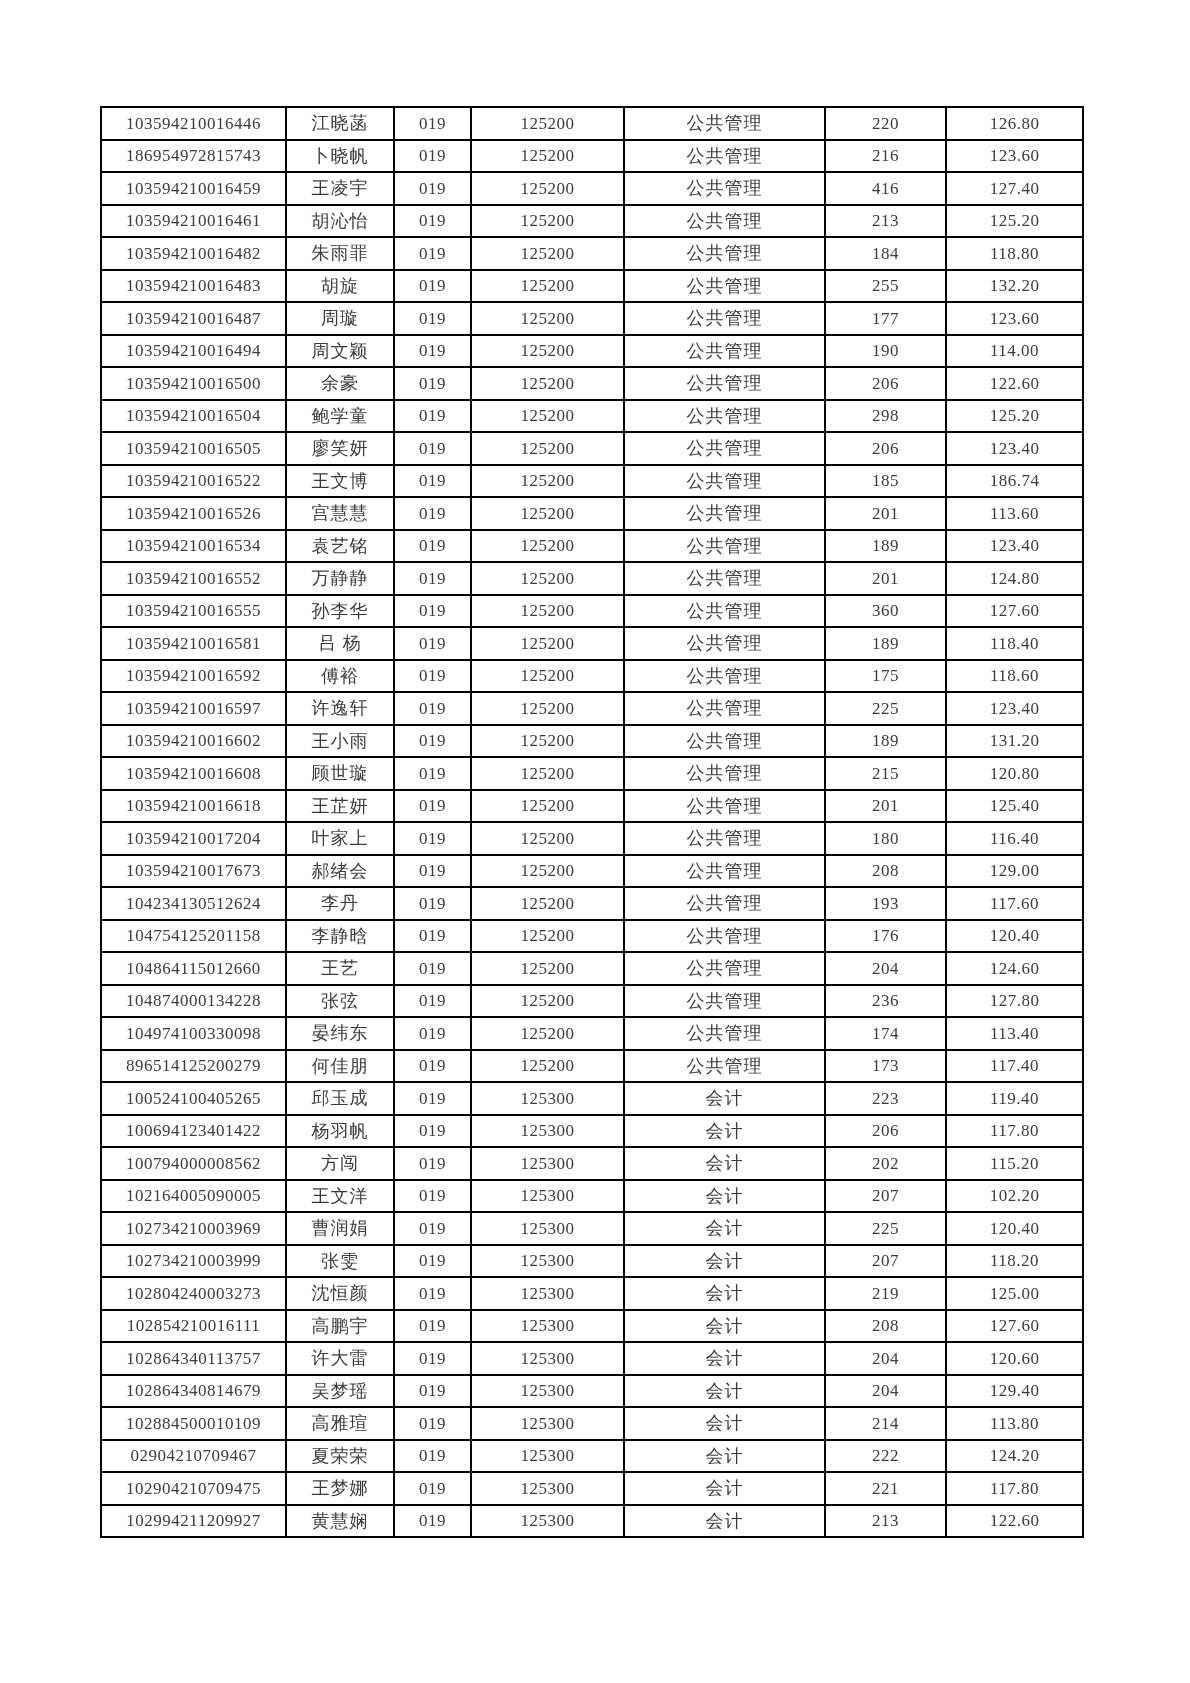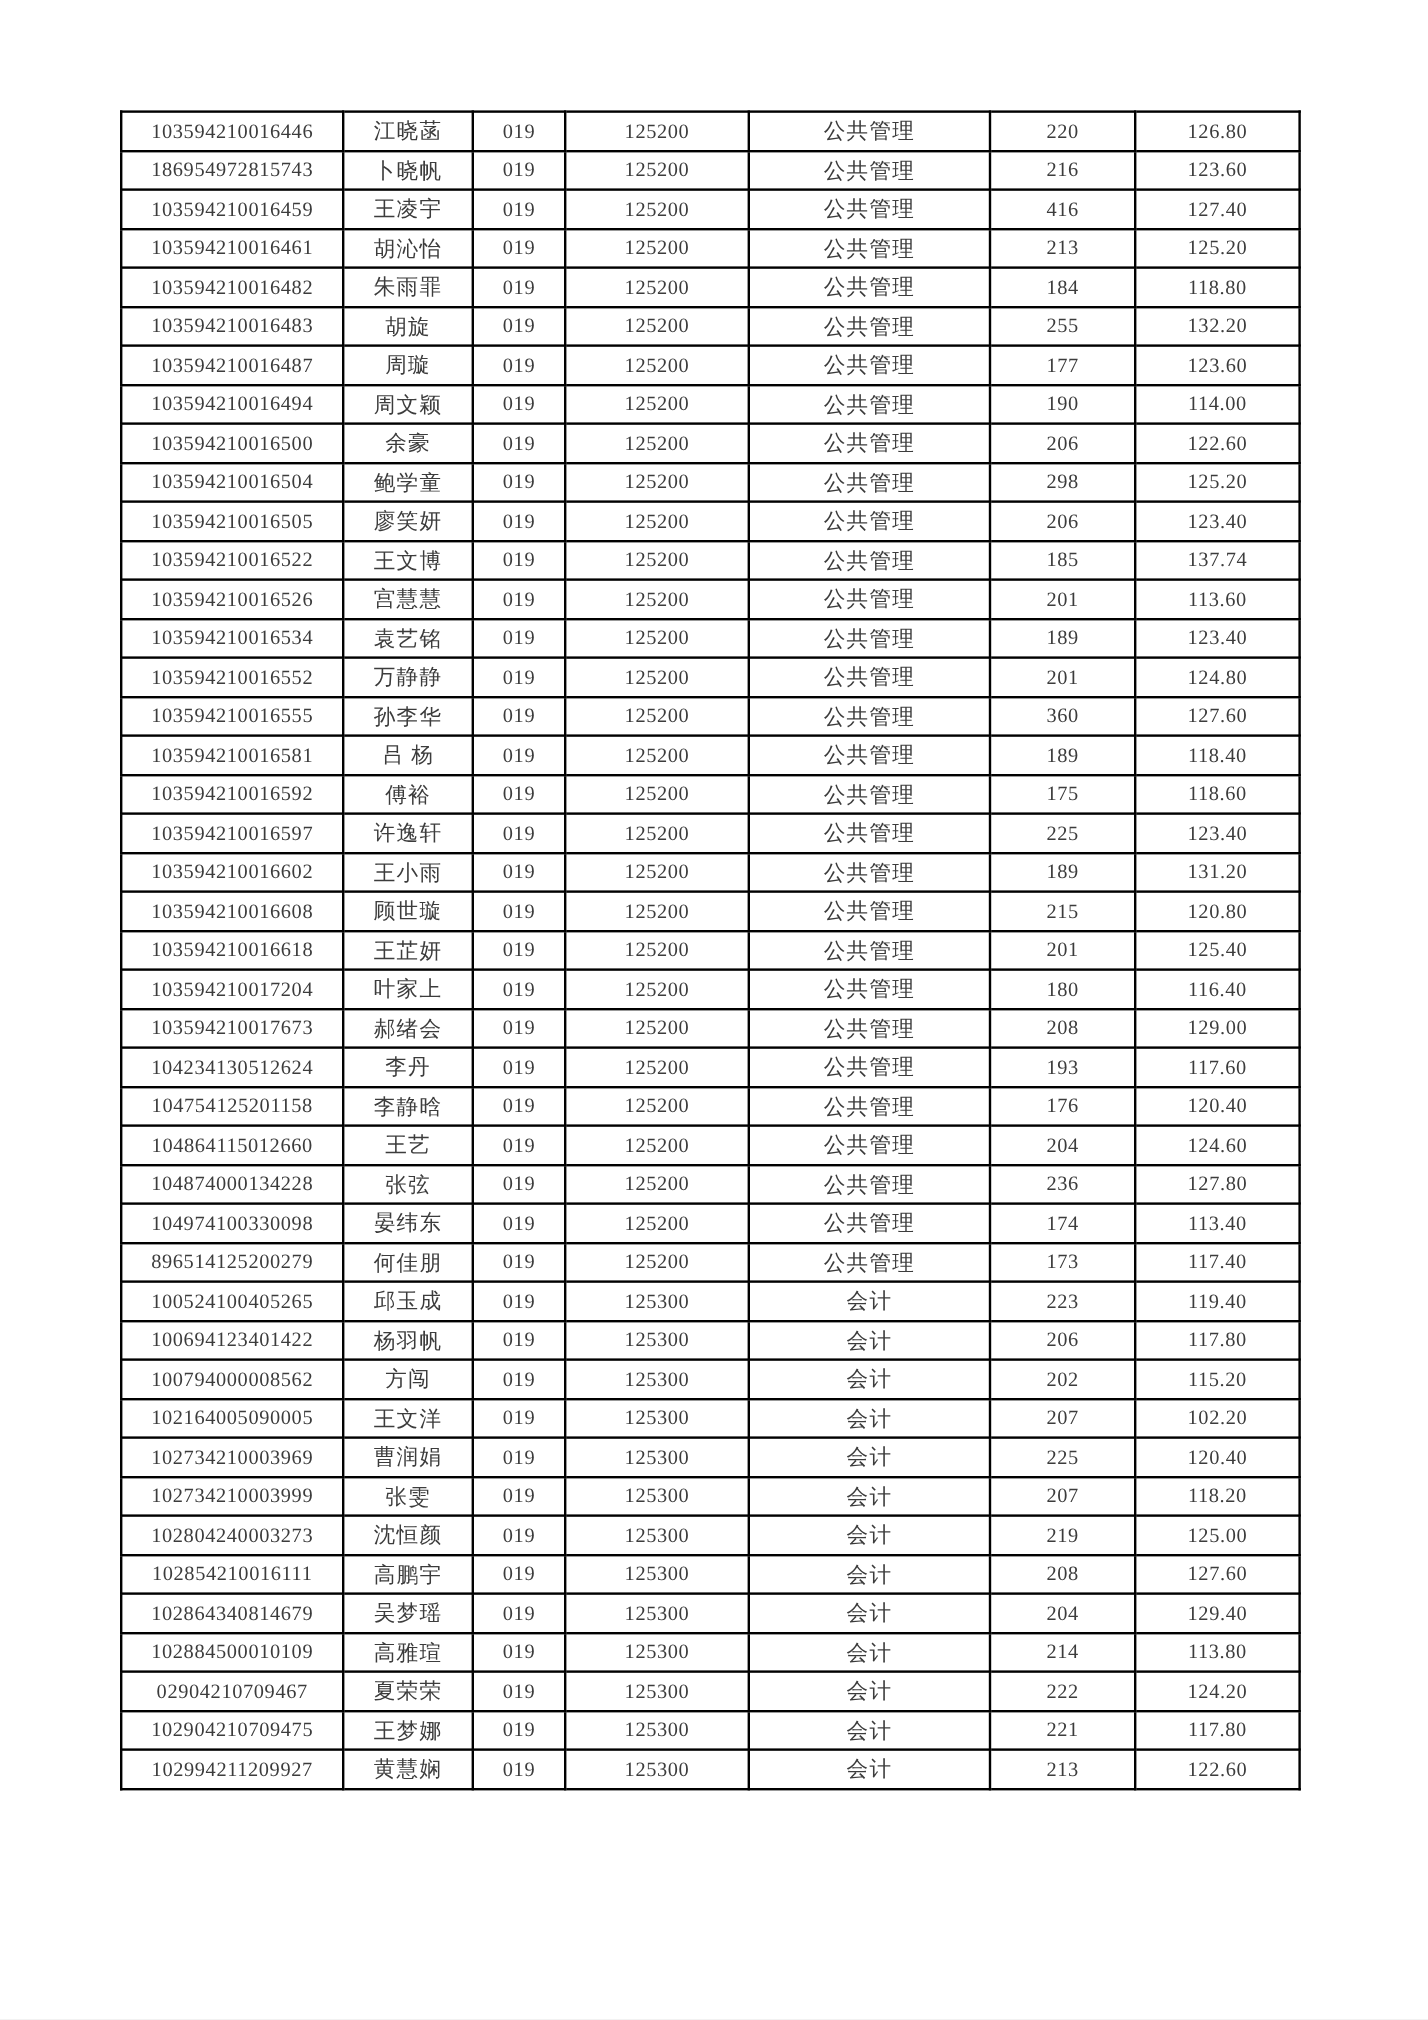--- a/index.html
+++ b/index.html
@@ -12,21 +12,21 @@
     position: relative;
     width: 1190px;
     height: 1683px;
     margin: 0 auto;
     background: #ffffff;
     overflow: hidden;
   }
   .score-table {
     position: absolute;
     left: 100px;
-    top: 92px;
+    top: 106px;
     width: 982px;
     border-collapse: collapse;
     table-layout: fixed;
     padding-left: 14px;
   }
   .score-table td {
     border: 2px solid #000000;
     height: 30.5px;
     text-align: center;
     vertical-align: middle;
@@ -165,21 +165,21 @@
         <td class="cell-num">206</td>
         <td class="cell-num">123.40</td>
       </tr>
         <tr style="">
         <td class="cell-id">103594210016522</td>
         <td class="cell-name">王文博</td>
         <td class="cell-num">019</td>
         <td class="cell-num">125200</td>
         <td class="cell-major-name">公共管理</td>
         <td class="cell-num">185</td>
-        <td class="cell-num">137.74</td>
+        <td class="cell-num">186.74</td>
       </tr>
         <tr style="">
         <td class="cell-id">103594210016526</td>
         <td class="cell-name">宫慧慧</td>
         <td class="cell-num">019</td>
         <td class="cell-num">125200</td>
         <td class="cell-major-name">公共管理</td>
         <td class="cell-num">201</td>
         <td class="cell-num">113.60</td>
       </tr>
@@ -400,20 +400,29 @@
         <td class="cell-num">125.00</td>
       </tr>
         <tr style="">
         <td class="cell-id">102854210016111</td>
         <td class="cell-name">高鹏宇</td>
         <td class="cell-num">019</td>
         <td class="cell-num">125300</td>
         <td class="cell-major-name">会计</td>
         <td class="cell-num">208</td>
         <td class="cell-num">127.60</td>
+      </tr>
+        <tr style="">
+        <td class="cell-id">102864340113757</td>
+        <td class="cell-name">许大雷</td>
+        <td class="cell-num">019</td>
+        <td class="cell-num">125300</td>
+        <td class="cell-major-name">会计</td>
+        <td class="cell-num">204</td>
+        <td class="cell-num">120.60</td>
       </tr>
         <tr style="">
         <td class="cell-id">102864340814679</td>
         <td class="cell-name">吴梦瑶</td>
         <td class="cell-num">019</td>
         <td class="cell-num">125300</td>
         <td class="cell-major-name">会计</td>
         <td class="cell-num">204</td>
         <td class="cell-num">129.40</td>
       </tr>

